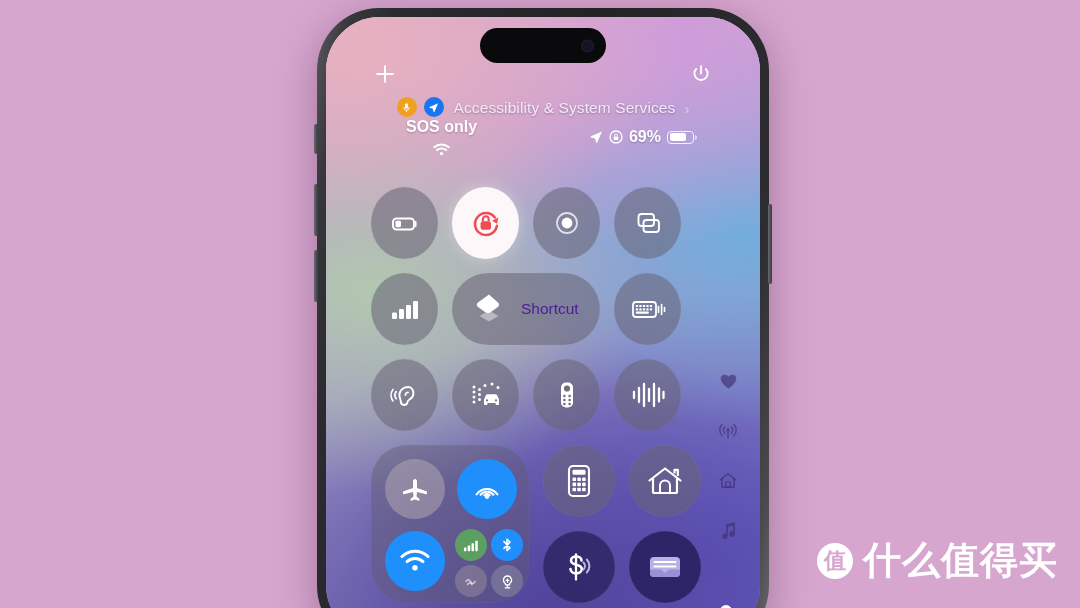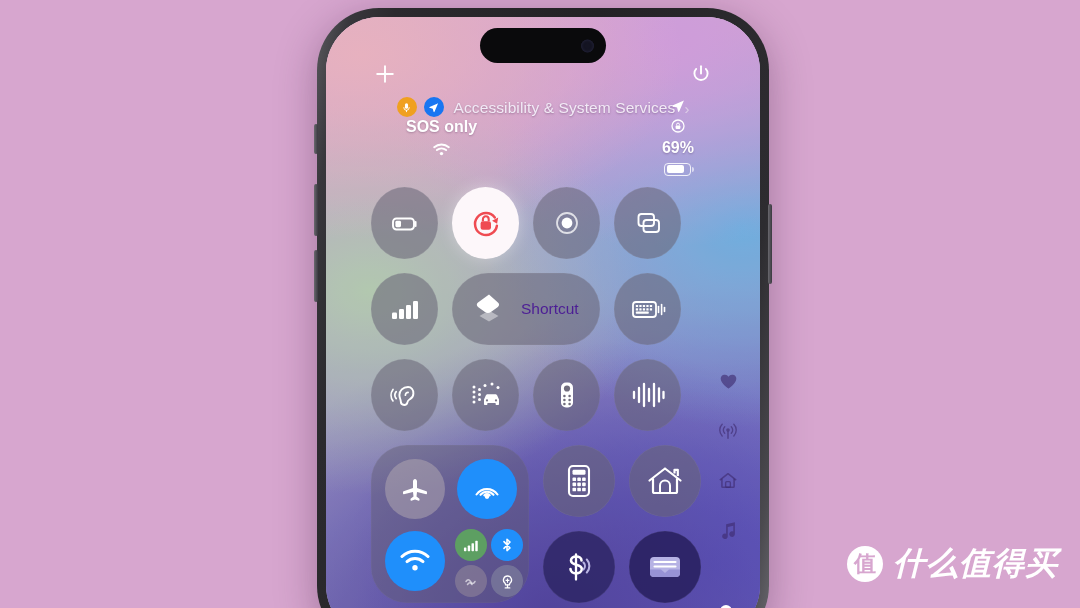--- a/index.html
+++ b/index.html
@@ -23,24 +23,23 @@
     z-index: 40;
   }
   #watermark .wm-logo {
     width: 36px; height: 36px; border-radius: 50%;
     background: #ffffff; color: #d7a6cf;
     display: flex; align-items: center; justify-content: center;
     font-size: 22px; font-weight: bold; line-height: 1;
     font-family: "DejaVu Sans", sans-serif;
   }
   #watermark .wm-text {
-    color: #ffffff; font-size: 32px; font-weight: bold;
+    color: #ffffff; font-size: 38px; font-weight: bold;
     letter-spacing: 1px;
     font-family: "DejaVu Sans", sans-serif;
-    font-style: italic;
   }
 
   
   #phone {
     position: absolute;
     left: 317px; top: 8px;
     width: 452px; height: 640px;
     border-radius: 62px;
     background: linear-gradient(100deg,#5c5b60 0%,#38373c 6%,#2b2a2e 14%,#232225 50%,#2d2c30 86%,#4b4a4f 95%,#6b6a70 100%);
     padding: 9px;
@@ -143,21 +142,21 @@
   #statusbar {
     position: absolute; top: 120px; left: 0; right: 0;
     display: flex; align-items: center;
     font-size: 16px; font-weight: bold;
     text-shadow: 0 1px 2px rgba(60,30,70,.3);
   }
   #sb-left {
     position: absolute; left: 80px; display: flex; align-items: center; gap: 7px; flex-direction: column;
   }
   #sb-right {
-    position: absolute; right: 66px; display: flex; align-items: center; gap: 6px; flex-direction: column;
+    position: absolute; right: 66px; display: flex; align-items: center; gap: 6px;
   }
   .batt-shell {
     width: 27px; height: 13px; border-radius: 4px;
     border: 1.6px solid rgba(255,255,255,.85);
     position: relative; display: inline-block;
   }
   .batt-shell::after {
     content:''; position: absolute; right: -4px; top: 3.5px;
     width: 2px; height: 5px; border-radius: 0 2px 2px 0;
     background: rgba(255,255,255,.6);

